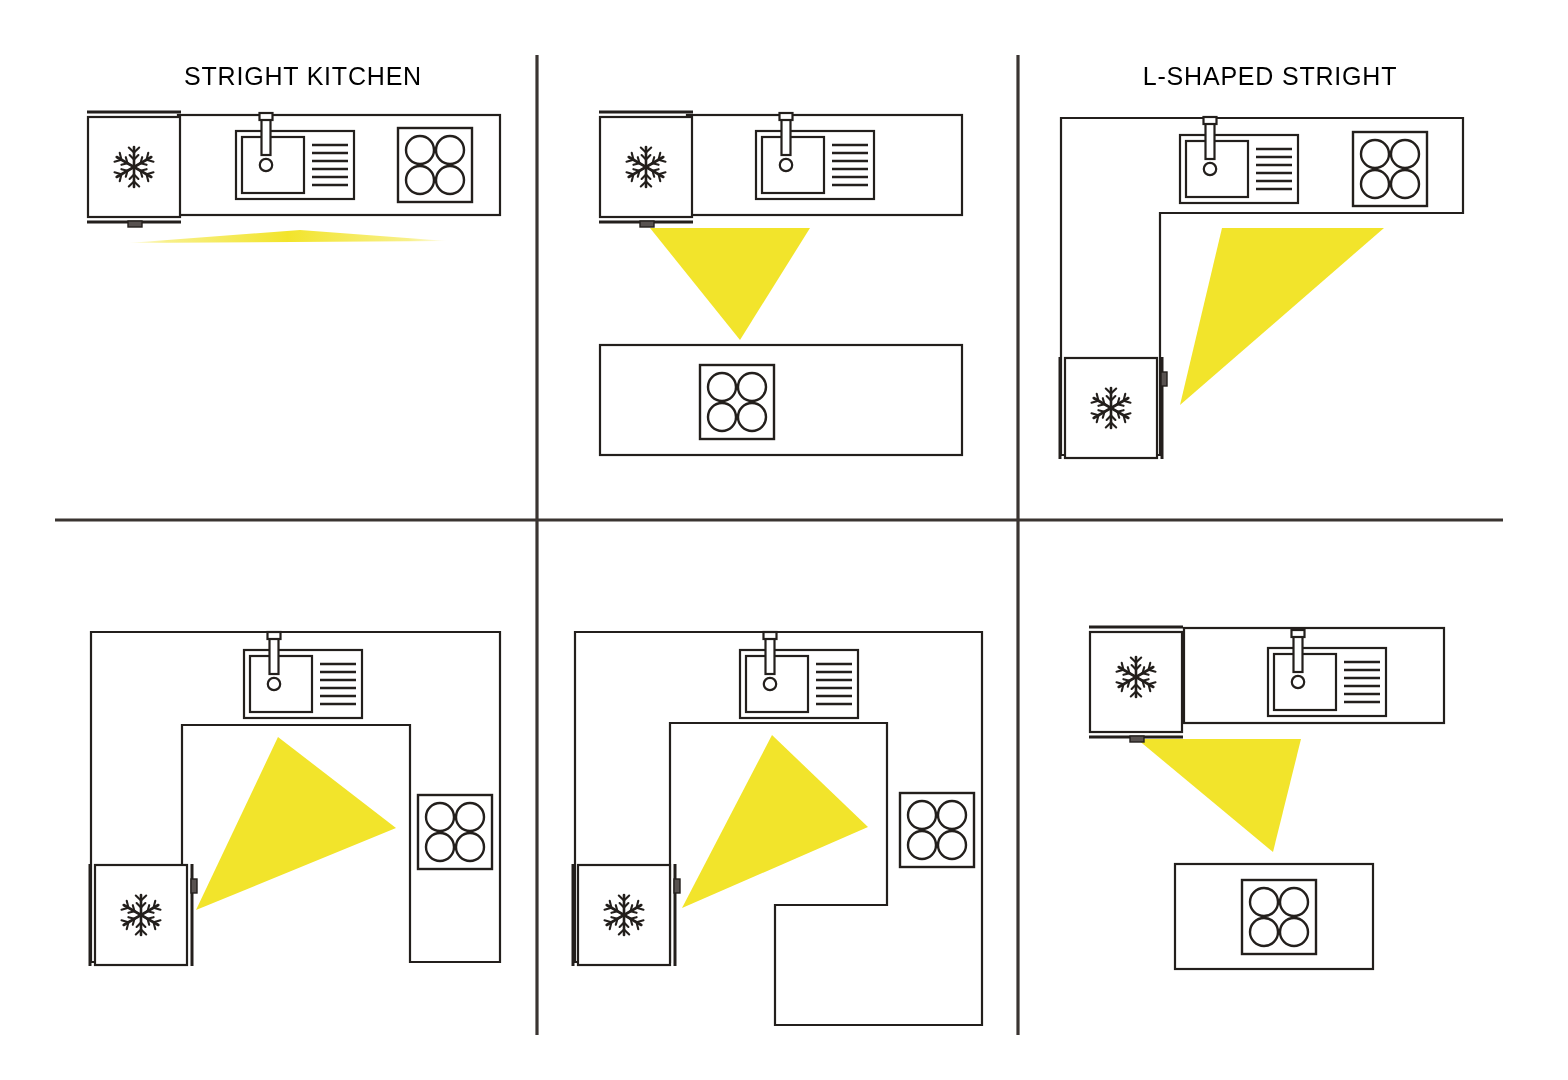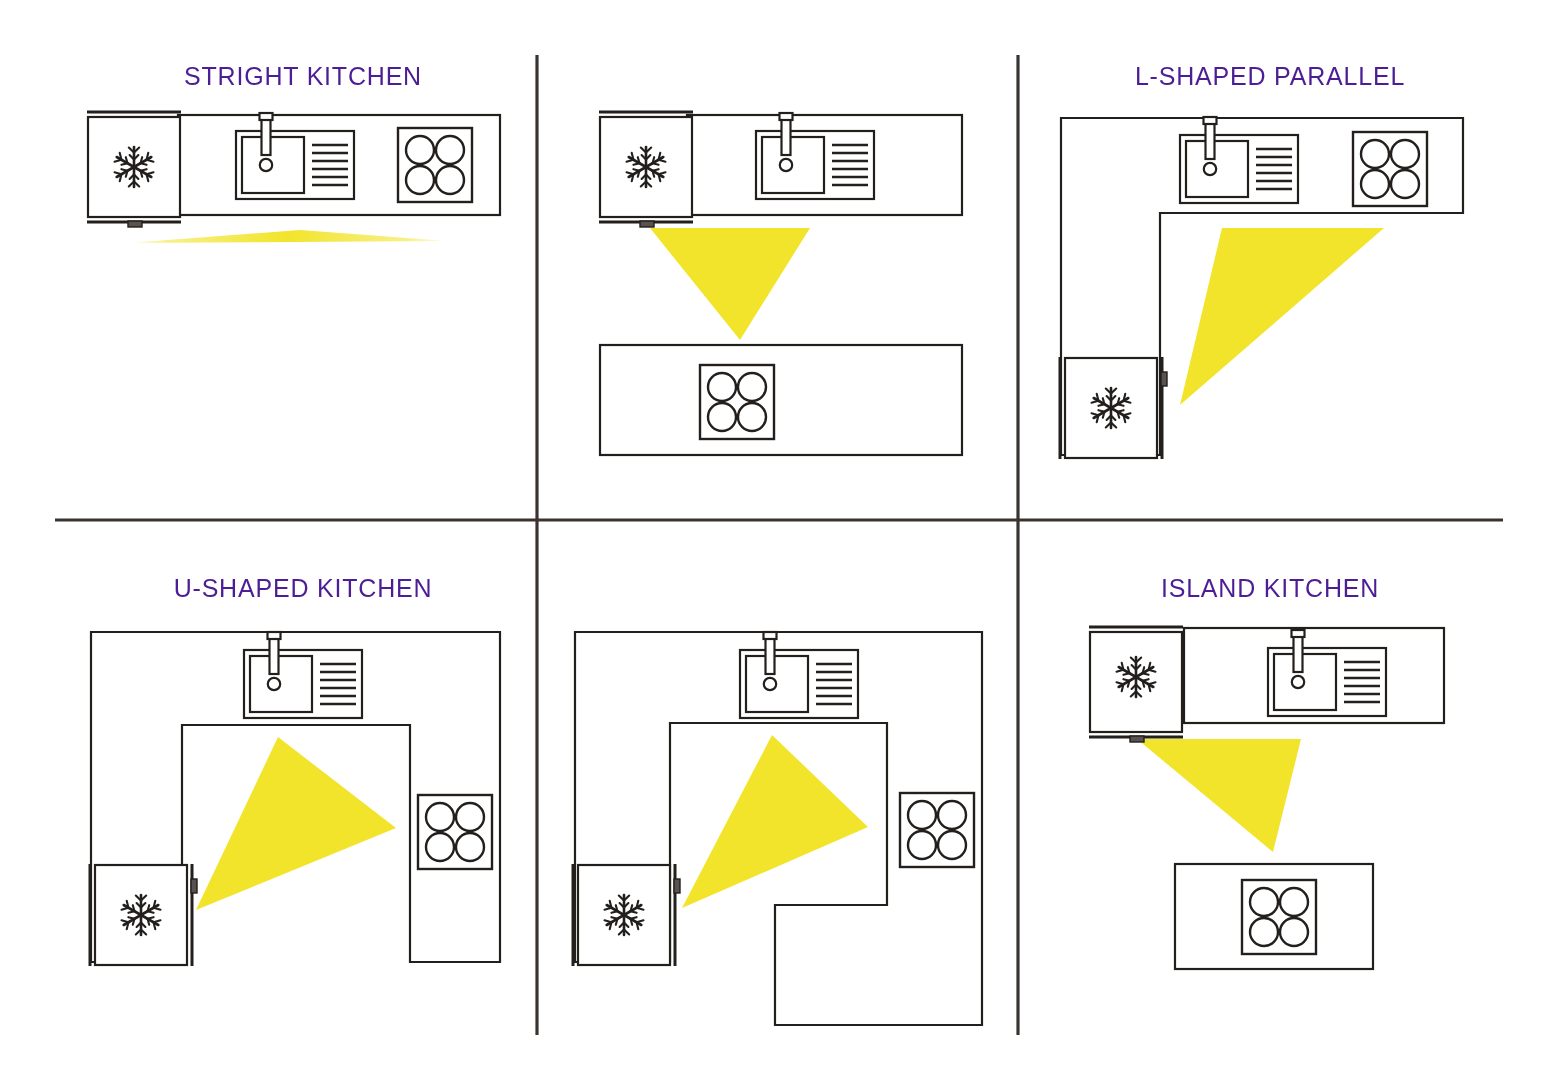--- a/index.html
+++ b/index.html
@@ -19,35 +19,33 @@
     left: 0; top: 0;
     width: 1568px;
     height: 1080px;
   }
   .panel-title {
     position: absolute;
     text-align: center;
     font-family: "Liberation Sans", sans-serif;
     font-size: 25px;
     letter-spacing: 0.8px;
-    color: #4c1d95;
+    color: #000000;
     white-space: nowrap;
     font-weight: 400;
   }
   svg { display: block; }
 </style>
 </head>
 <body>
 
 <div id="board">
 
   <div class="panel-title" style="left:103px; top:62px; width:400px;">STRIGHT KITCHEN</div>
-  <div class="panel-title" style="left:1070px; top:62px; width:400px;">L-SHAPED PARALLEL</div>
-  <div class="panel-title" style="left:103px; top:574px; width:400px;">U-SHAPED KITCHEN</div>
-  <div class="panel-title" style="left:1070px; top:574px; width:400px;">ISLAND KITCHEN</div>
+  <div class="panel-title" style="left:1070px; top:62px; width:400px;">L-SHAPED STRIGHT</div>
 
   <svg width="1568" height="1080" viewBox="0 0 1568 1080" style="position:absolute;left:0;top:0;">
 
     <defs>
 
       <linearGradient id="flatFade" x1="0" y1="0" x2="1" y2="0">
         <stop offset="0%" stop-color="#F2E42B" stop-opacity="0.05"></stop>
         <stop offset="12%" stop-color="#F2E42B" stop-opacity="0.55"></stop>
         <stop offset="50%" stop-color="#F2E42B" stop-opacity="1"></stop>
         <stop offset="88%" stop-color="#F2E42B" stop-opacity="0.55"></stop>

